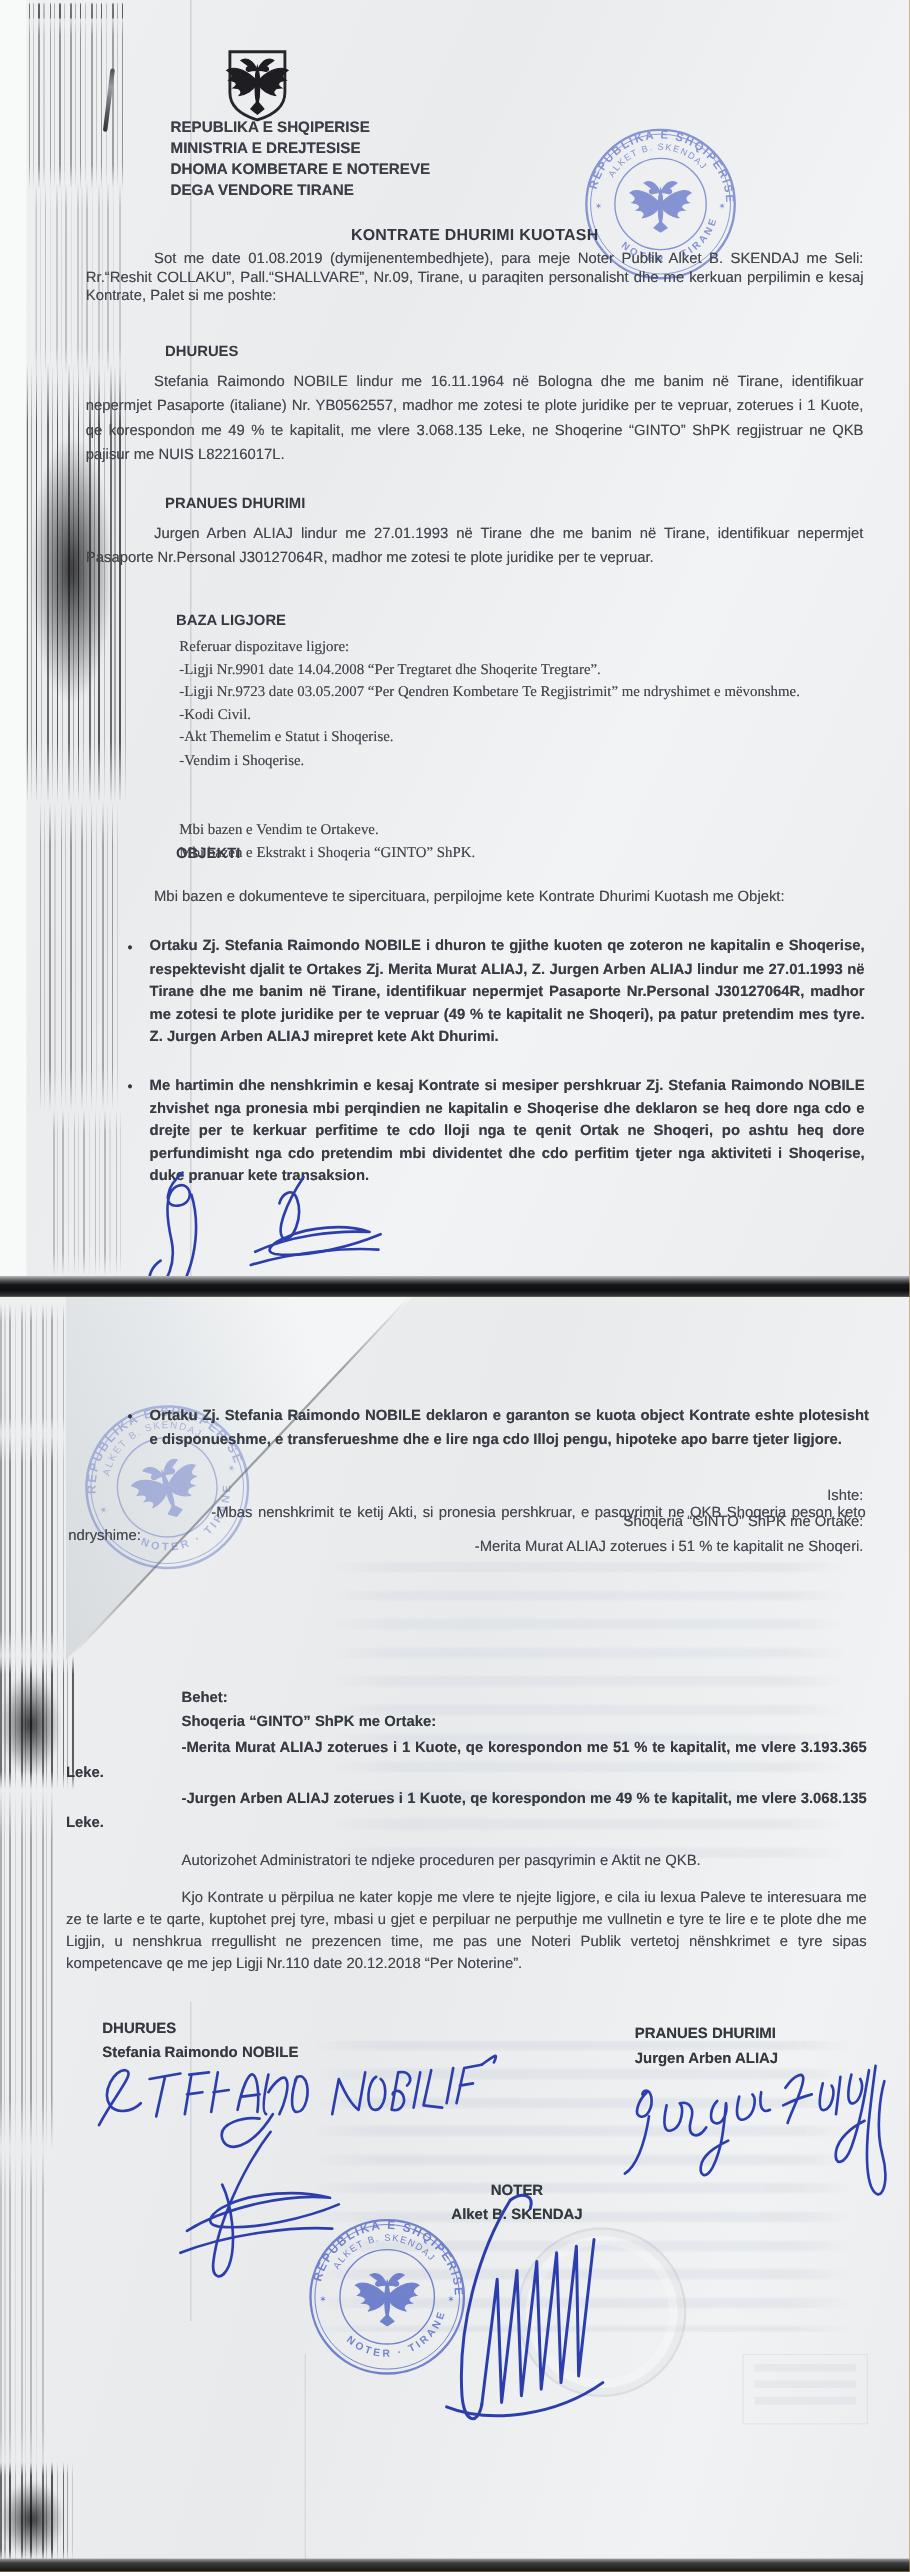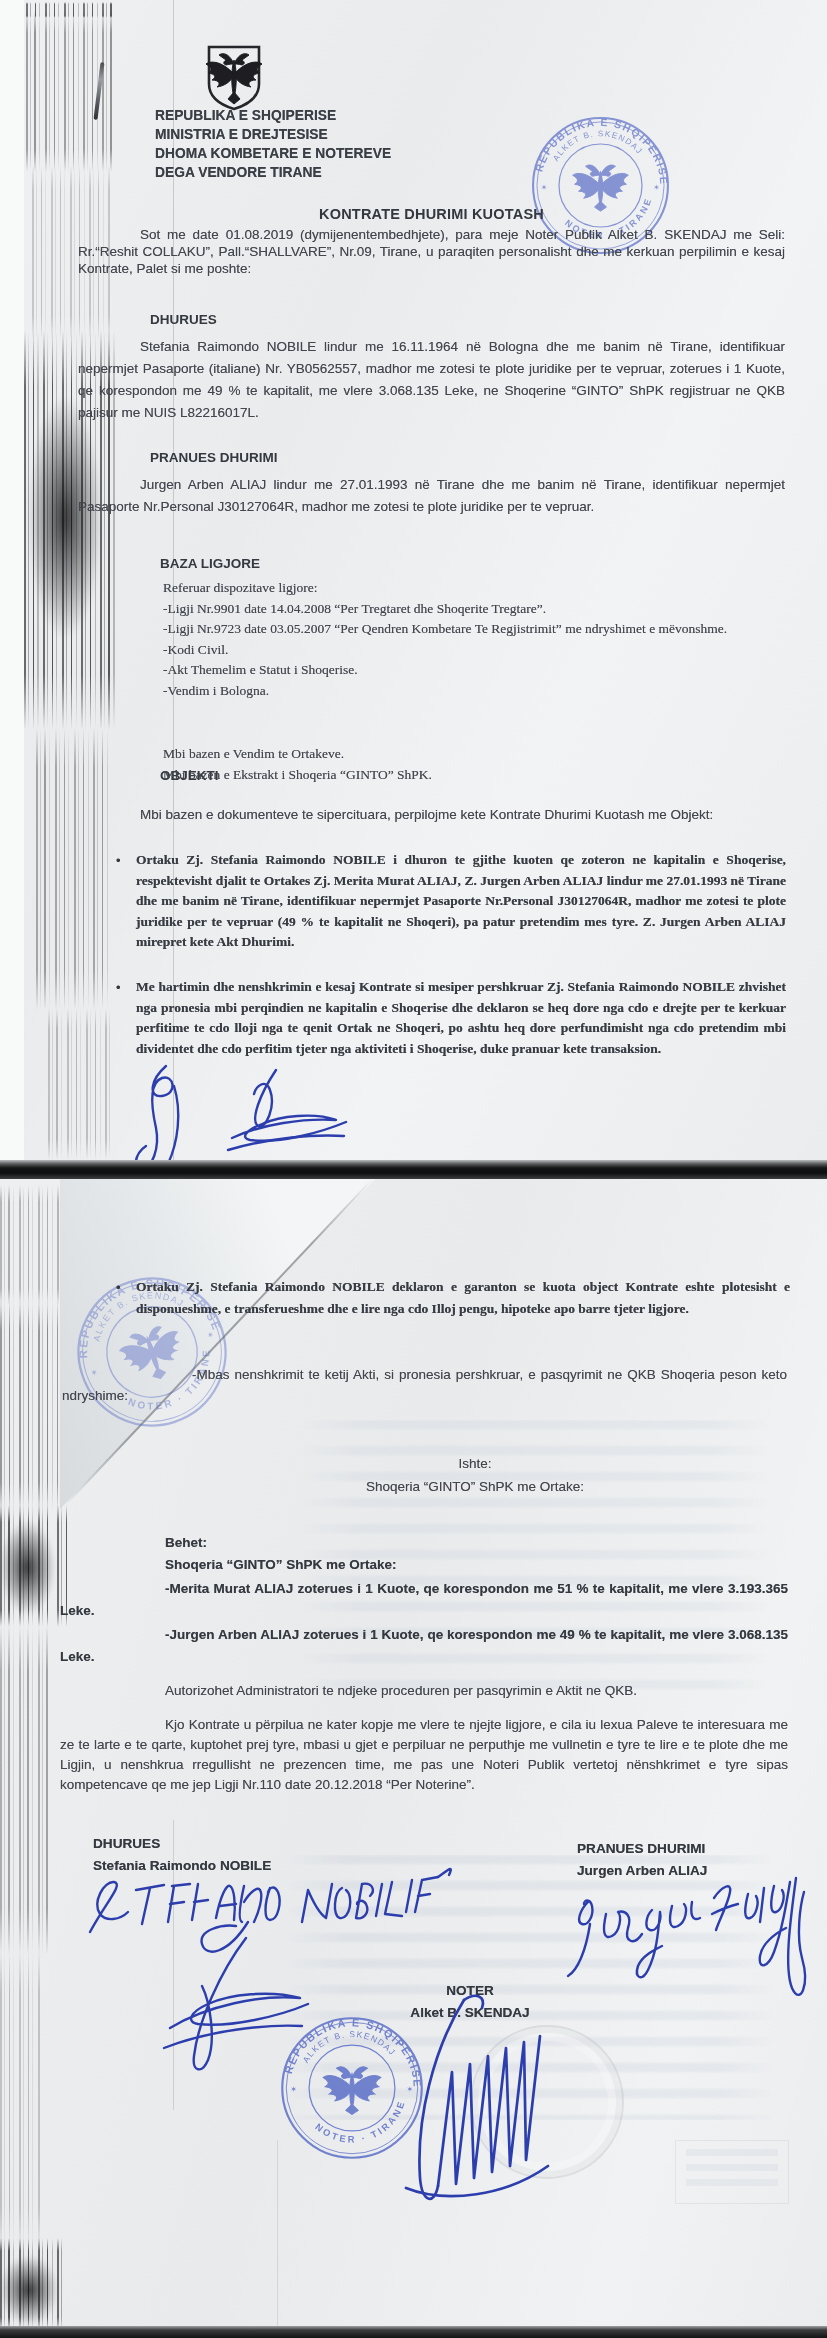--- a/index.html
+++ b/index.html
@@ -44,21 +44,21 @@
   .hd{font-weight:700;color:#34383f;}
   .org-lines div{font-size:13.8px;line-height:19px;font-weight:700;color:#3a3e45;text-shadow:0 0 .5px rgba(50,54,62,.6);}
   .tax-block div{font-size:13.6px;line-height:19px;font-weight:700;color:#3b476b;text-shadow:0 0 .5px rgba(52,62,100,.5);}
   .tax-block .it{font-style:italic;}
   .doc-title{font-size:14.5px;font-weight:700;text-align:center;color:#33373e;letter-spacing:.2px;}
   .indent{text-indent:62px;}
   .sec-hd{font-size:13.5px;font-weight:700;color:#34383f;margin:0;}
   .list-item{text-indent:85px;font-family:Liberation Serif, serif;}
   .bullet-wrap{position:absolute;}
   .bullet-wrap .dot{position:absolute;left:38px;top:1px;font-size:13px;color:#34383f;}
-  .bullet-wrap p{margin:0 0 0 58px;font-weight:700;color:#373b42;text-shadow:0 0 .6px rgba(50,54,62,.6);font-family:Liberation Serif, serif;}
+  .bullet-wrap p{margin:0 0 0 58px;font-weight:700;color:#373b42;text-shadow:0 0 .6px rgba(50,54,62,.6);}
   .role{font-size:13.6px;font-weight:700;color:#34383f;line-height:22px;text-shadow:0 0 .5px rgba(50,54,62,.6);}
 
   svg.sig{position:absolute;overflow:visible;}
   svg.sig path{fill:none;stroke:#2c3ead;stroke-width:2.4;stroke-linecap:round;stroke-linejoin:round;}
   .stamp-slot{position:absolute;}
   .emboss{position:absolute;border-radius:50%;border:2px solid rgba(150,156,166,.22);
           box-shadow:inset 0 0 0 6px rgba(150,156,166,.10), inset 0 0 0 14px rgba(255,255,255,.25);filter:blur(.6px);}
   .ghost{position:absolute;filter:blur(.8px);
     background-image:repeating-linear-gradient(180deg,rgba(88,106,148,.10) 0 9px,rgba(88,106,148,0) 9px 26px);
     -webkit-mask-image:linear-gradient(90deg,transparent,#000 12%,#000 88%,transparent);
@@ -142,21 +142,21 @@
   <div class="abs sec-hd" style="left:150px;top:450px">PRANUES DHURIMI</div>
   <p class="abs body-text indent" style="left:78px;top:474px;width:707px;margin:0;line-height:22px">Jurgen Arben ALIAJ lindur me 27.01.1993 në Tirane dhe me banim në Tirane, identifikuar nepermjet Pasaporte Nr.Personal J30127064R, madhor me zotesi te plote juridike per te vepruar.</p>
 
   <div class="abs sec-hd" style="left:160px;top:556px">BAZA LIGJORE</div>
   <div class="abs body-text" style="left:78px;top:578px;width:707px;line-height:20.5px;text-align:left">
     <div class="list-item">Referuar dispozitave ligjore:</div>
     <div class="list-item">-Ligji Nr.9901 date 14.04.2008 “Per Tregtaret dhe Shoqerite Tregtare”.</div>
     <div class="list-item" style="text-align:justify">-Ligji Nr.9723 date 03.05.2007 “Per Qendren Kombetare Te Regjistrimit” me ndryshimet e mëvonshme.</div>
     <div class="list-item">-Kodi Civil.</div>
     <div class="list-item">-Akt Themelim e Statut i Shoqerise.</div>
-    <div class="list-item">-Vendim i Bologna.</div>
+    <div class="list-item">-Vendim i Shoqerise.</div>
   </div>
 
   <div class="abs sec-hd" style="left:160px;top:768px">OBJEKTI</div>
   <div class="abs body-text" style="left:78px;top:744px;width:707px;line-height:20.5px;text-align:left">
     <div class="list-item">Mbi bazen e Vendim te Ortakeve.</div>
     <div class="list-item">Mbi bazen e Ekstrakt i Shoqeria “GINTO” ShPK.</div>
   </div>
 
   <p class="abs body-text indent" style="left:78px;top:806px;width:707px;margin:0">Mbi bazen e dokumenteve te sipercituara, perpilojme kete Kontrate Dhurimi Kuotash me Objekt:</p>
 
@@ -228,23 +228,24 @@
     </g>
   </svg></div>
 
   <div class="bullet-wrap body-text" style="left:78px;top:1276px;width:712px;line-height:22px">
     <span class="dot">•</span>
     <p>Ortaku Zj. Stefania Raimondo NOBILE deklaron e garanton se kuota object Kontrate eshte plotesisht e disponueshme, e transferueshme dhe e lire nga cdo Illoj pengu, hipoteke apo barre tjeter ligjore.</p>
   </div>
 
   <p class="abs body-text" style="left:62px;top:1364px;width:725px;margin:0;line-height:21px;text-indent:130px">-Mbas nenshkrimit te ketij Akti, si pronesia pershkruar, e pasqyrimit ne QKB Shoqeria peson keto ndryshime:</p>
 
-  <div class="abs body-text" style="left:165px;top:1452px;width:620px;line-height:23px;text-align:center">
+  <div class="abs body-text" style="left:165px;top:1348px;width:620px;line-height:23px;text-align:right">
     <div>Ishte:</div>
     <div>Shoqeria “GINTO” ShPK me Ortake:</div>
+    <div>-Merita Murat ALIAJ zoterues i 51 % te kapitalit ne Shoqeri.</div>
   </div>
 
   <div class="abs body-text hd" style="left:165px;top:1534px">Behet:</div>
   <div class="abs body-text hd" style="left:165px;top:1556px">Shoqeria “GINTO” ShPK me Ortake:</div>
   <p class="abs body-text hd" style="left:60px;top:1578px;width:728px;margin:0;line-height:22px;text-indent:105px">-Merita Murat ALIAJ zoterues i 1 Kuote, qe korespondon me 51 % te kapitalit, me vlere 3.193.365 Leke.</p>
   <p class="abs body-text hd" style="left:60px;top:1624px;width:728px;margin:0;line-height:22px;text-indent:105px">-Jurgen Arben ALIAJ zoterues i 1 Kuote, qe korespondon me 49 % te kapitalit, me vlere 3.068.135 Leke.</p>
 
   <div class="abs body-text" style="left:165px;top:1682px;width:620px;text-align:left">Autorizohet Administratori te ndjeke proceduren per pasqyrimin e Aktit ne QKB.</div>
 
   <p class="abs body-text" style="left:60px;top:1715px;width:728px;margin:0;line-height:20px;text-indent:105px">Kjo Kontrate u përpilua ne kater kopje me vlere te njejte ligjore, e cila iu lexua Paleve te interesuara me ze te larte e te qarte, kuptohet prej tyre, mbasi u gjet e perpiluar ne perputhje me vullnetin e tyre te lire e te plote dhe me Ligjin, u nenshkrua rregullisht ne prezencen time, me pas une Noteri Publik vertetoj nënshkrimet e tyre sipas kompetencave qe me jep Ligji Nr.110 date 20.12.2018 “Per Noterine”.</p>

